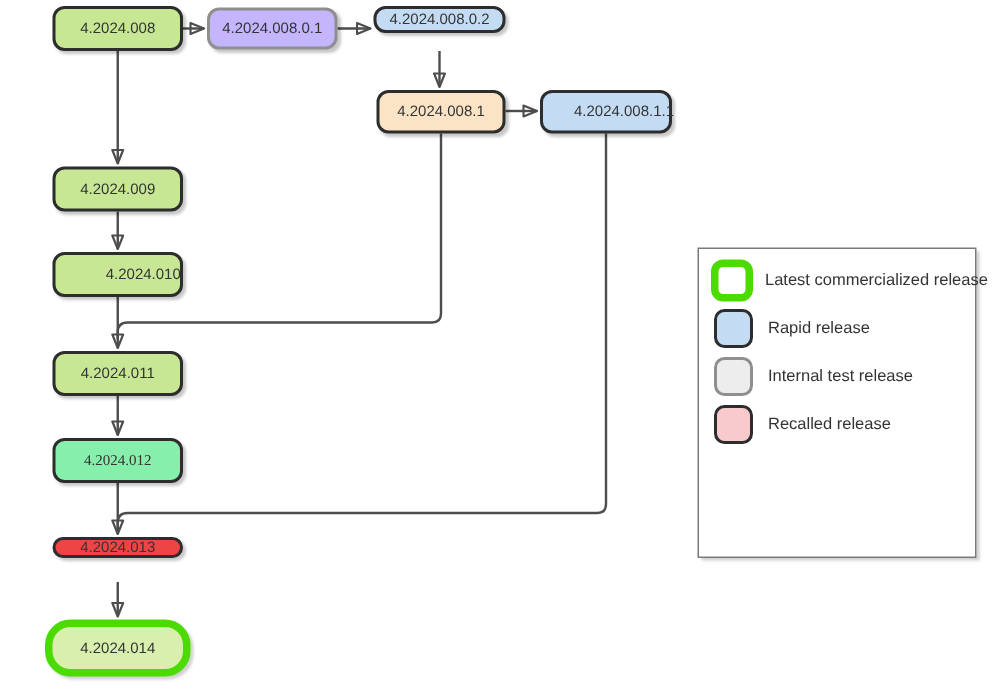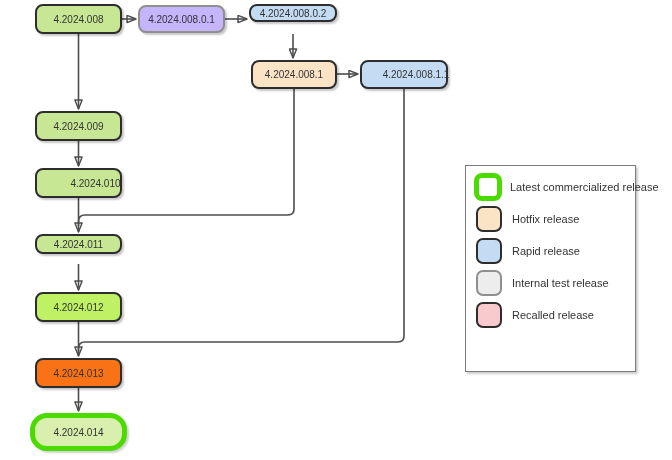--- a/index.html
+++ b/index.html
@@ -23,21 +23,21 @@
     box-shadow:2px 2px 2px rgba(0,0,0,0.22);
     background:#ffffff;
   }
   .node-latest{
     border-width:5px;
     border-radius:17px;
     box-shadow:2px 2px 2px rgba(0,0,0,0.18);
   }
   .legend{
     position:absolute;
-    left:465px;top:165px;width:171px;height:207px;
+    left:465px;top:165px;width:186px;height:207px;
     box-sizing:border-box;
     background:#ffffff;
     border:1px solid #7a7a7a;
     box-shadow:2px 2px 2px rgba(0,0,0,0.2);
     padding:8px 0 0 8px;
   }
   .legend-row{
     display:flex;align-items:center;
     height:26px;margin-bottom:6px;
   }
@@ -83,37 +83,31 @@
     <path d="M78.5,388 L78.5,411" marker-end="url(#arrow)"></path>
   </svg>
 
   <div class="node" style="left: 35px; top: 4px; width: 87px; height: 30px; background: rgb(199, 231, 148); border-color: rgb(45, 45, 45);">4.2024.008</div>
   <div class="node" style="left: 138px; top: 5px; width: 87px; height: 28px; background: #c4b5fd; border-color: rgb(143, 143, 143);">4.2024.008.0.1</div>
   <div class="node" style="left: 249px; top: 4px; width: 88px; height: 18px; background: rgb(195, 220, 243); border-color: rgb(45, 45, 45);">4.2024.008.0.2</div>
   <div class="node" style="left: 251px; top: 60px; width: 86px; height: 29px; background: rgb(251, 227, 198); border-color: rgb(45, 45, 45);">4.2024.008.1</div>
   <div class="node" style="left: 360px; top: 60px; width: 88px; height: 29px; background: rgb(195, 220, 243); border-color: rgb(45, 45, 45); padding-left: 24px;">4.2024.008.1.1</div>
   <div class="node" style="left: 35px; top: 111px; width: 87px; height: 30px; background: rgb(199, 231, 148); border-color: rgb(45, 45, 45);">4.2024.009</div>
   <div class="node" style="left: 35px; top: 168px; width: 87px; height: 30px; background: rgb(199, 231, 148); border-color: rgb(45, 45, 45); padding-left: 34px;">4.2024.010</div>
-  <div class="node" style="left: 35px; top: 234px; width: 87px; height: 20px; background: rgb(199, 231, 148); border-color: rgb(45, 45, 45);">4.2024.011</div>
-  <div class="node" style="left: 35px; top: 292px; width: 87px; height: 30px; background: #bef264; border-color: rgb(45, 45, 45);">4.2024.012</div>
-  <div class="node" style="left: 35px; top: 358px; width: 87px; height: 30px; background: #f97316; border-color: rgb(45, 45, 45);">4.2024.013</div>
+  <div class="node" style="left: 35px; top: 234px; width: 87px; height: 30px; background: rgb(199, 231, 148); border-color: rgb(45, 45, 45);">4.2024.011</div>
+  <div class="node" style="left: 35px; top: 292px; width: 87px; height: 30px; background: #86efac; border-color: rgb(45, 45, 45); font-family: Liberation Serif, serif;">4.2024.012</div>
+  <div class="node" style="left: 35px; top: 358px; width: 87px; height: 14px; background: #ef4444; border-color: rgb(45, 45, 45);">4.2024.013</div>
   <div class="node node-latest" style="left: 30px; top: 413px; width: 97px; height: 38px; background: rgb(217, 239, 174); border-color: rgb(75, 219, 0);">4.2024.014</div>
 
   <div class="legend">
     <div class="legend-row">
       <span class="swatch-wrap">
           <span class="swatch swatch-latest" style="background: rgb(255, 255, 255); border-color: rgb(75, 219, 0);"></span>
         </span>
       <span class="legend-label">Latest commercialized release</span>
-    </div>
-    <div class="legend-row">
-      <span class="swatch-wrap">
-          <span class="swatch" style="background: rgb(251, 227, 198); border-color: rgb(45, 45, 45);"></span>
-        </span>
-      <span class="legend-label">Hotfix release</span>
     </div>
     <div class="legend-row">
       <span class="swatch-wrap">
           <span class="swatch" style="background: rgb(195, 220, 243); border-color: rgb(45, 45, 45);"></span>
         </span>
       <span class="legend-label">Rapid release</span>
     </div>
     <div class="legend-row">
       <span class="swatch-wrap">
           <span class="swatch" style="background: rgb(237, 237, 237); border-color: rgb(143, 143, 143);"></span>

